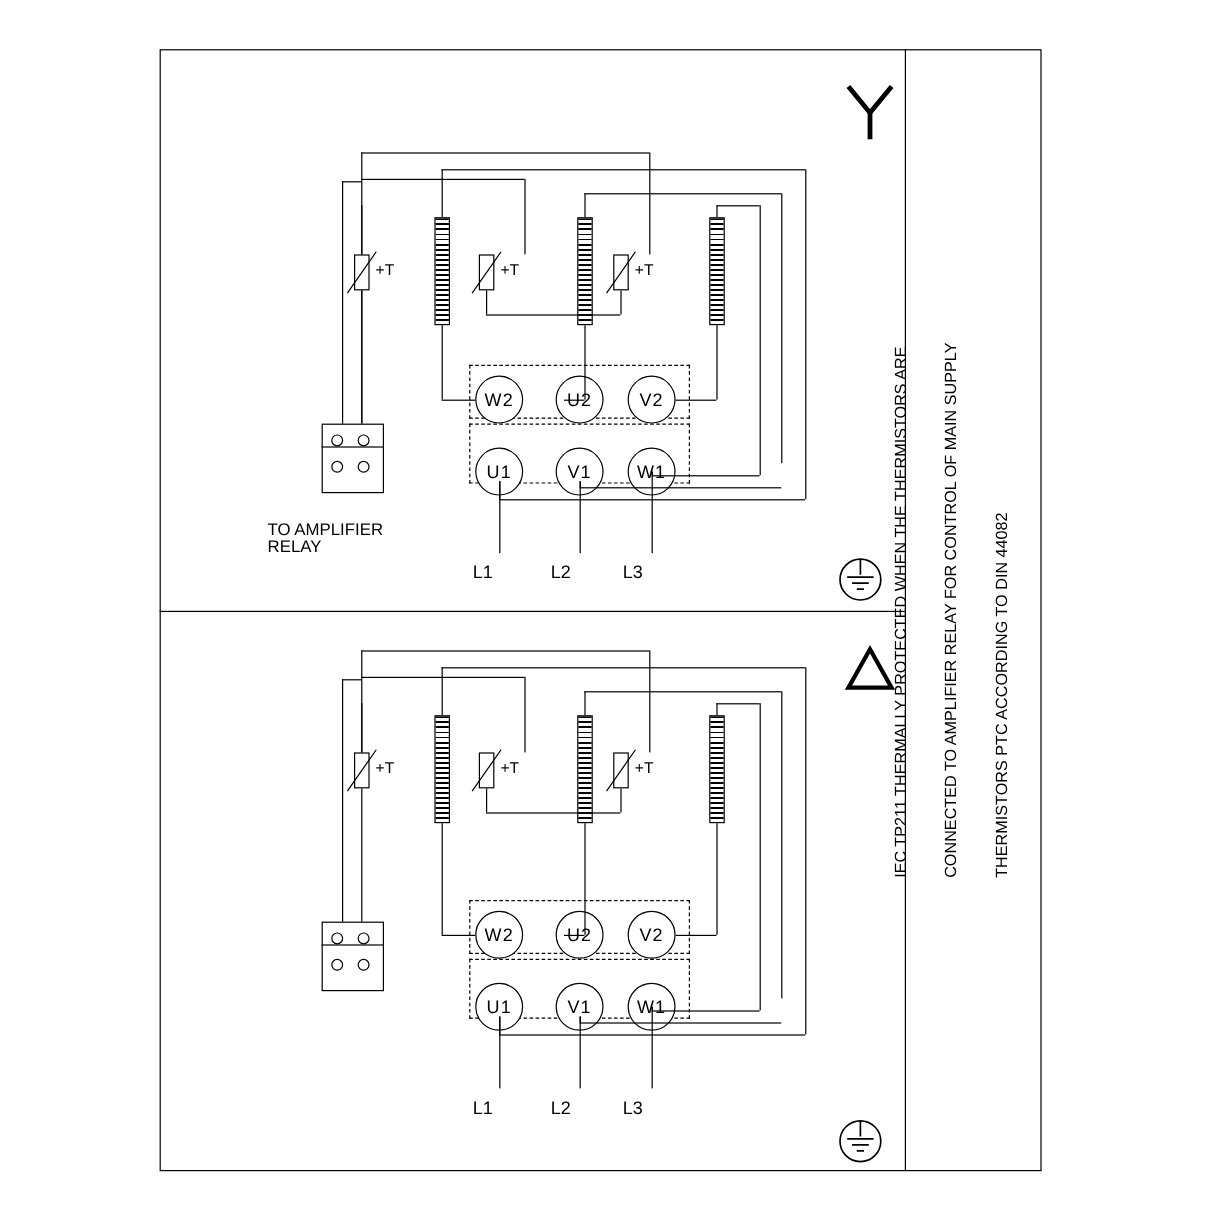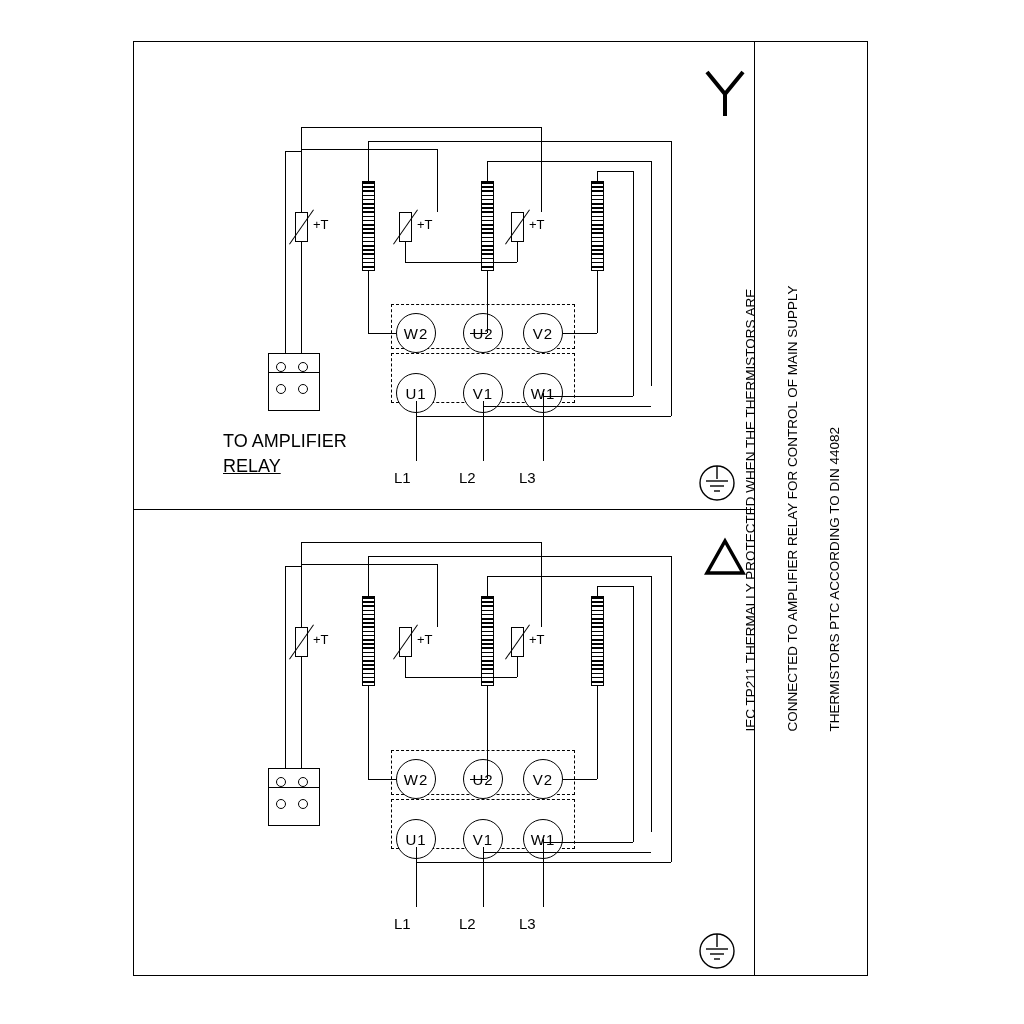--- a/index.html
+++ b/index.html
@@ -129,21 +129,21 @@
     width: 10px;
     height: 10px;
     border: 1.2px solid #000;
     border-radius: 50%;
     background: #fff;
     box-sizing: border-box;
   }
 
   .lbl {
     position: absolute;
-    font-size: 18px;
+    font-size: 14px;
     line-height: 17px;
     white-space: nowrap;
   }
   .lbl.big { font-size: 15px; }
 
   
   .sym { position: absolute; }
 
   
   .note {
@@ -231,21 +231,21 @@
   <div class="v" style="left:168px; top:201px; height:119px;"></div>
 
   <div class="connector" style="left:135px; top:312px;">
     <div class="conn-dot" style="left:7px; top:8px;"></div>
     <div class="conn-dot" style="left:29px; top:8px;"></div>
     <div class="conn-dot" style="left:7px; top:30px;"></div>
     <div class="conn-dot" style="left:29px; top:30px;"></div>
   </div>
   <div class="h" style="left:135px; top:331px; width:52px;"></div>
   <div class="lbl" style="left:90px; top:392px;">TO AMPLIFIER</div>
-  <div class="lbl" style="left:90px; top:417px;text-decoration:underline;">RELAY</div>
+  <div class="lbl" style="left:90px; top:406px;">RELAY</div>
 
   <div class="term-box" style="left:258px; top:263px; width:184px; height:45px;"></div>
   <div class="term-box" style="left:258px; top:312px; width:184px; height:50px;"></div>
 
   <div class="term" style="left:263px; top:272px;">W2</div>
   <div class="term" style="left:330px; top:272px;">U2</div>
   <div class="term" style="left:390px; top:272px;">V2</div>
 
   <div class="term" style="left:263px; top:332px;">U1</div>
   <div class="term" style="left:330px; top:332px;">V1</div>

